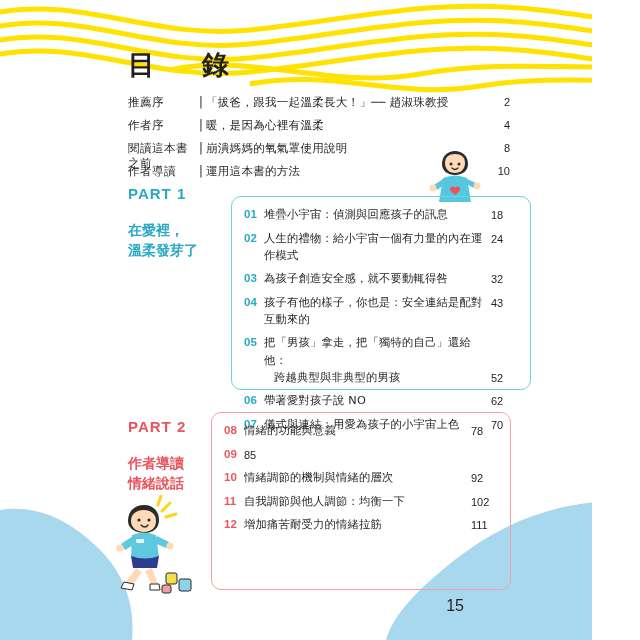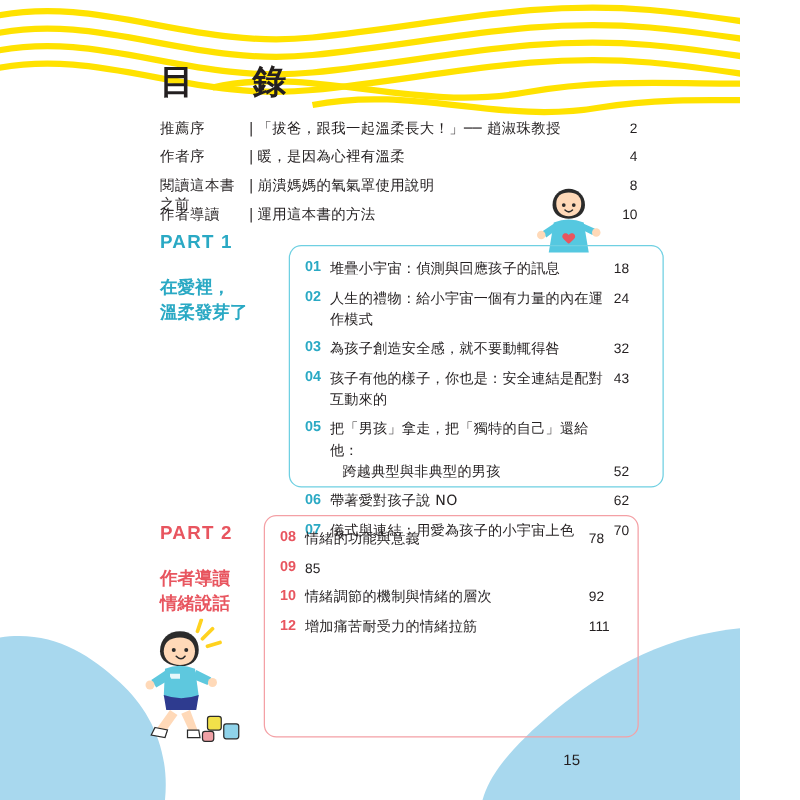--- a/index.html
+++ b/index.html
@@ -160,21 +160,21 @@
     font-size: 11px;
     font-family: "Liberation Sans", sans-serif;
     padding-top: 1px;
   }
 
   
   .folio {
     position: absolute;
     right: 128px;
     bottom: 25px;
-    font-size: 12px;
+    font-size: 16px;
     color: #231f20;
     font-family: "Liberation Sans", sans-serif;
   }
 
   
   .illo { position: absolute; }
   .illo-boy-top { left: 420px; top: 148px; }
   .illo-boy-bottom { left: 100px; top: 495px; }
 </style>
 </head>
@@ -308,20 +308,25 @@
       <div class="chap-row">
         <span class="chap-num num-red">09</span>
         <span class="chap-page">85</span>
       </div>
       <div class="chap-row">
         <span class="chap-num num-red">10</span>
         <span class="chap-text">情緒調節的機制與情緒的層次</span>
         <span class="chap-page">92</span>
       </div>
       <div class="chap-row">
+        <span class="chap-num num-red">11</span>
+        <span class="chap-text">自我調節與他人調節：均衡一下</span>
+        <span class="chap-page">102</span>
+      </div>
+      <div class="chap-row">
         <span class="chap-num num-red">12</span>
         <span class="chap-text">增加痛苦耐受力的情緒拉筋</span>
         <span class="chap-page">111</span>
       </div>
     </div>
   </div>
 
   <svg class="illo illo-boy-bottom" width="110" height="100" viewBox="0 0 110 100">
 
     <path d="M62,16 l8,-8 M66,22 l10,-3 M58,10 l3,-9" stroke="#ffd21f" stroke-width="3" stroke-linecap="round" fill="none"></path>

